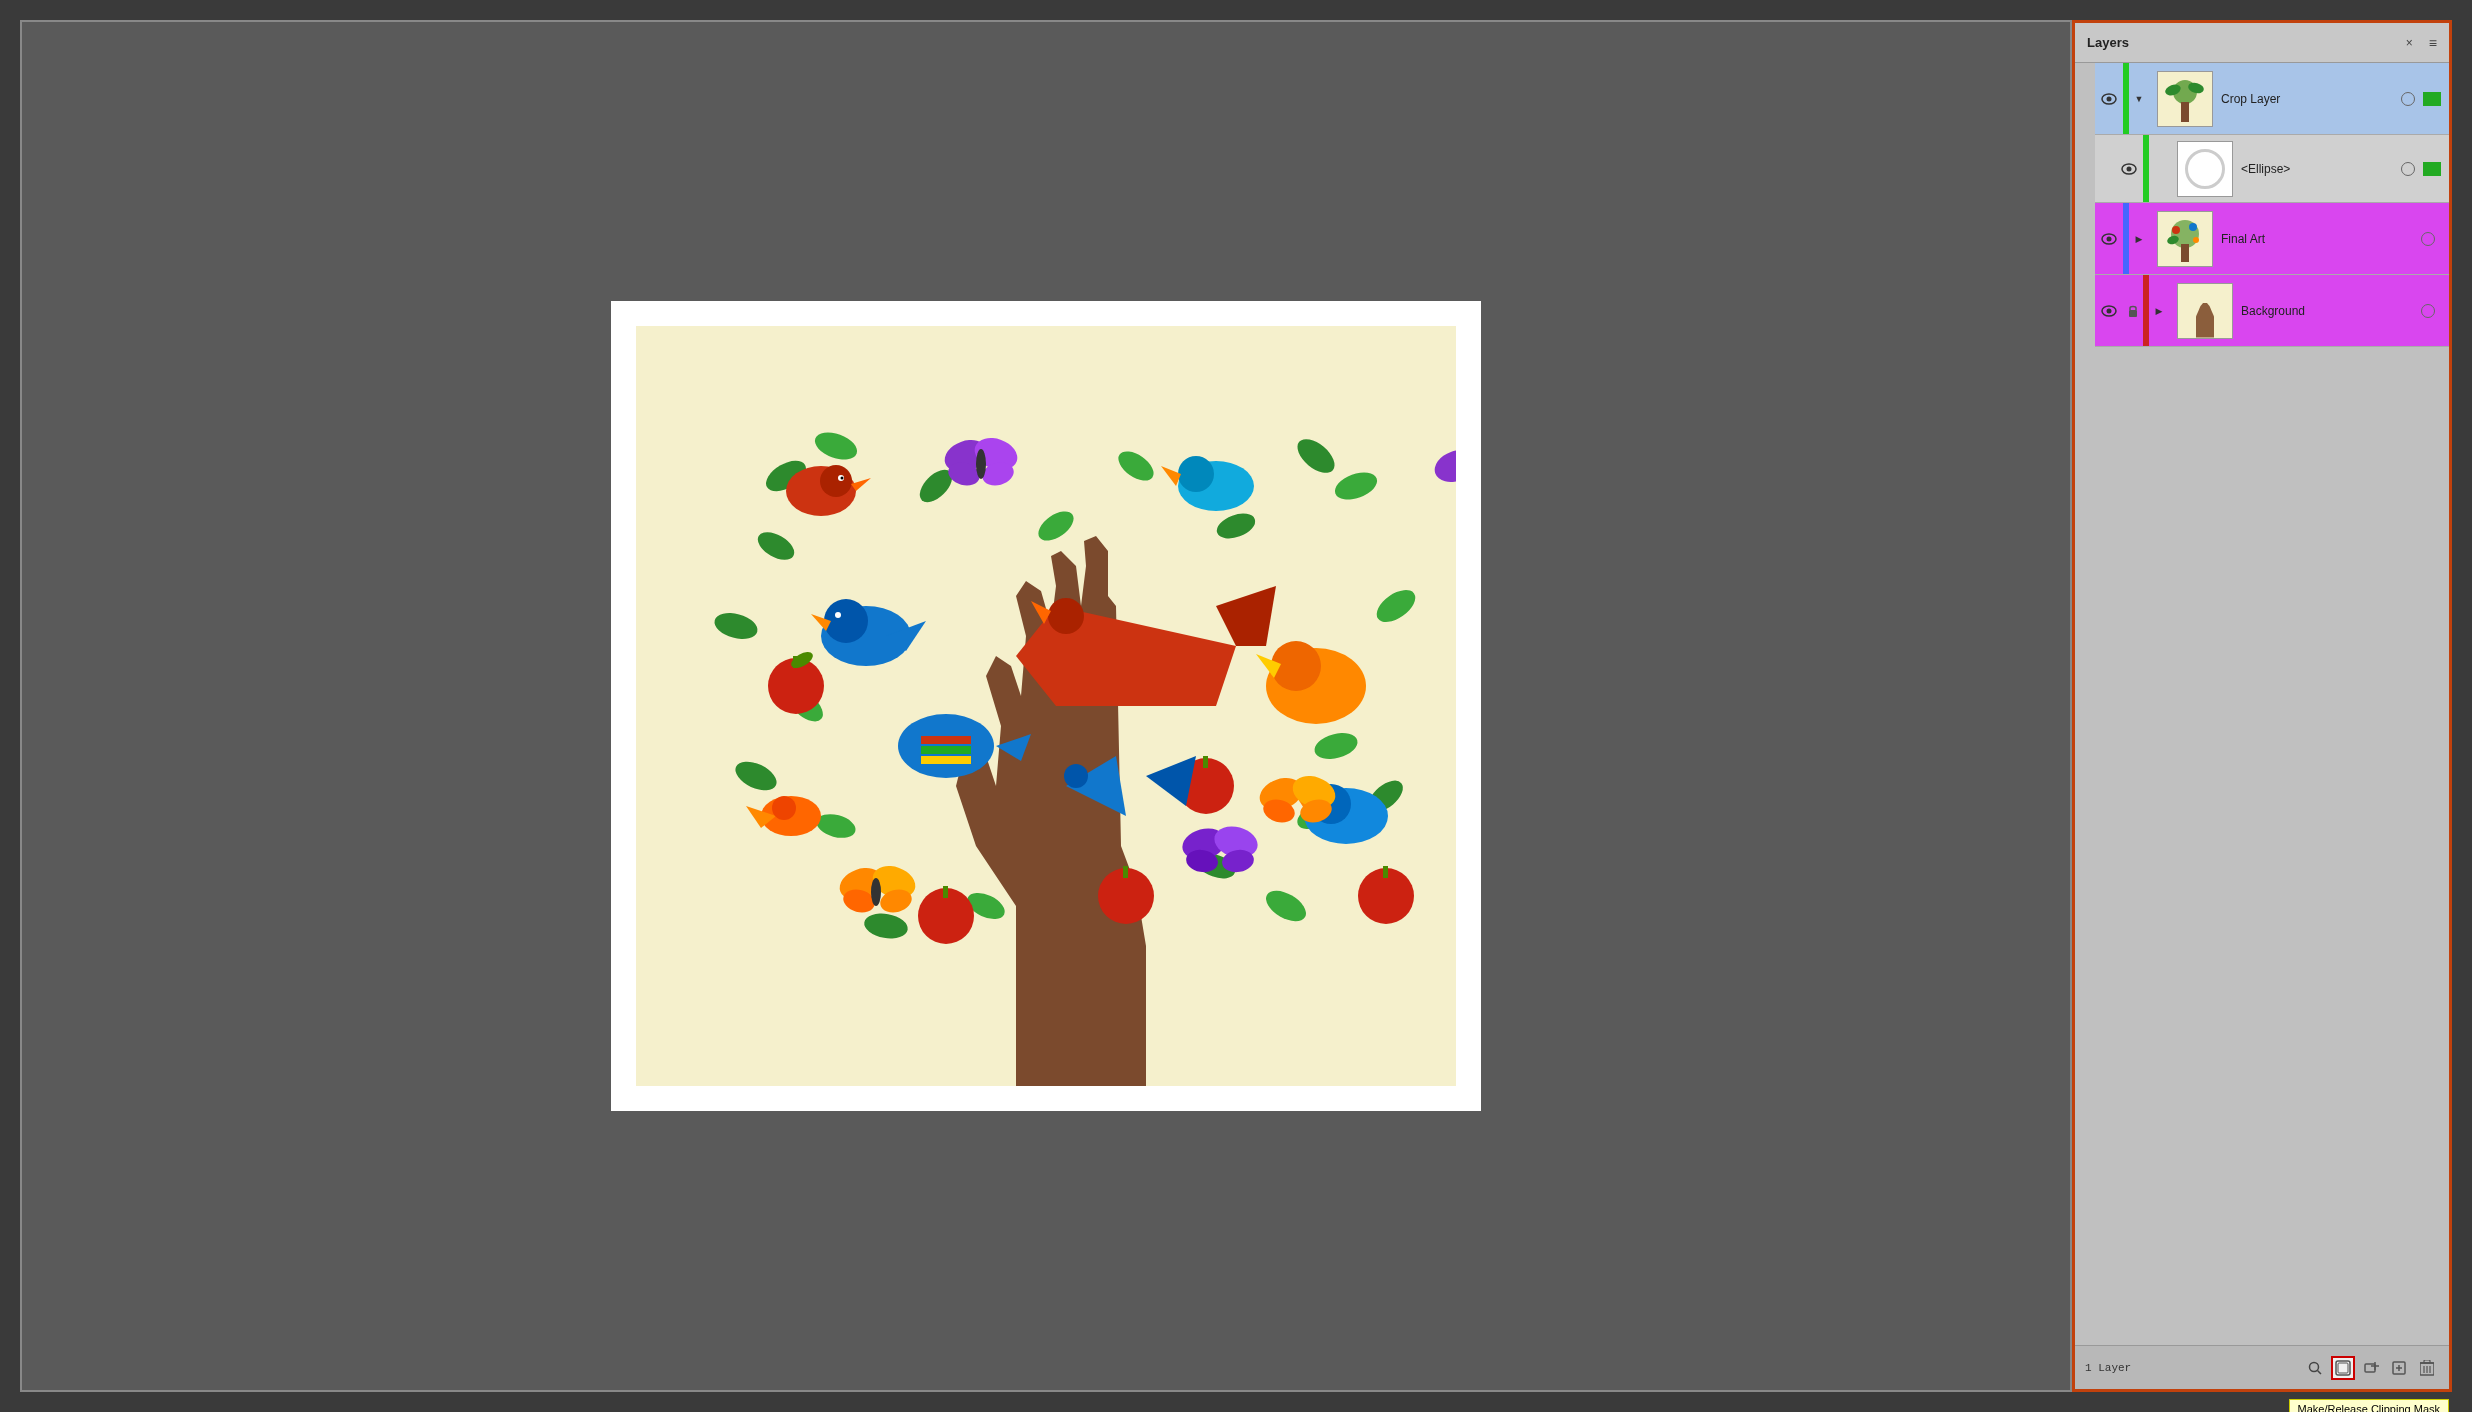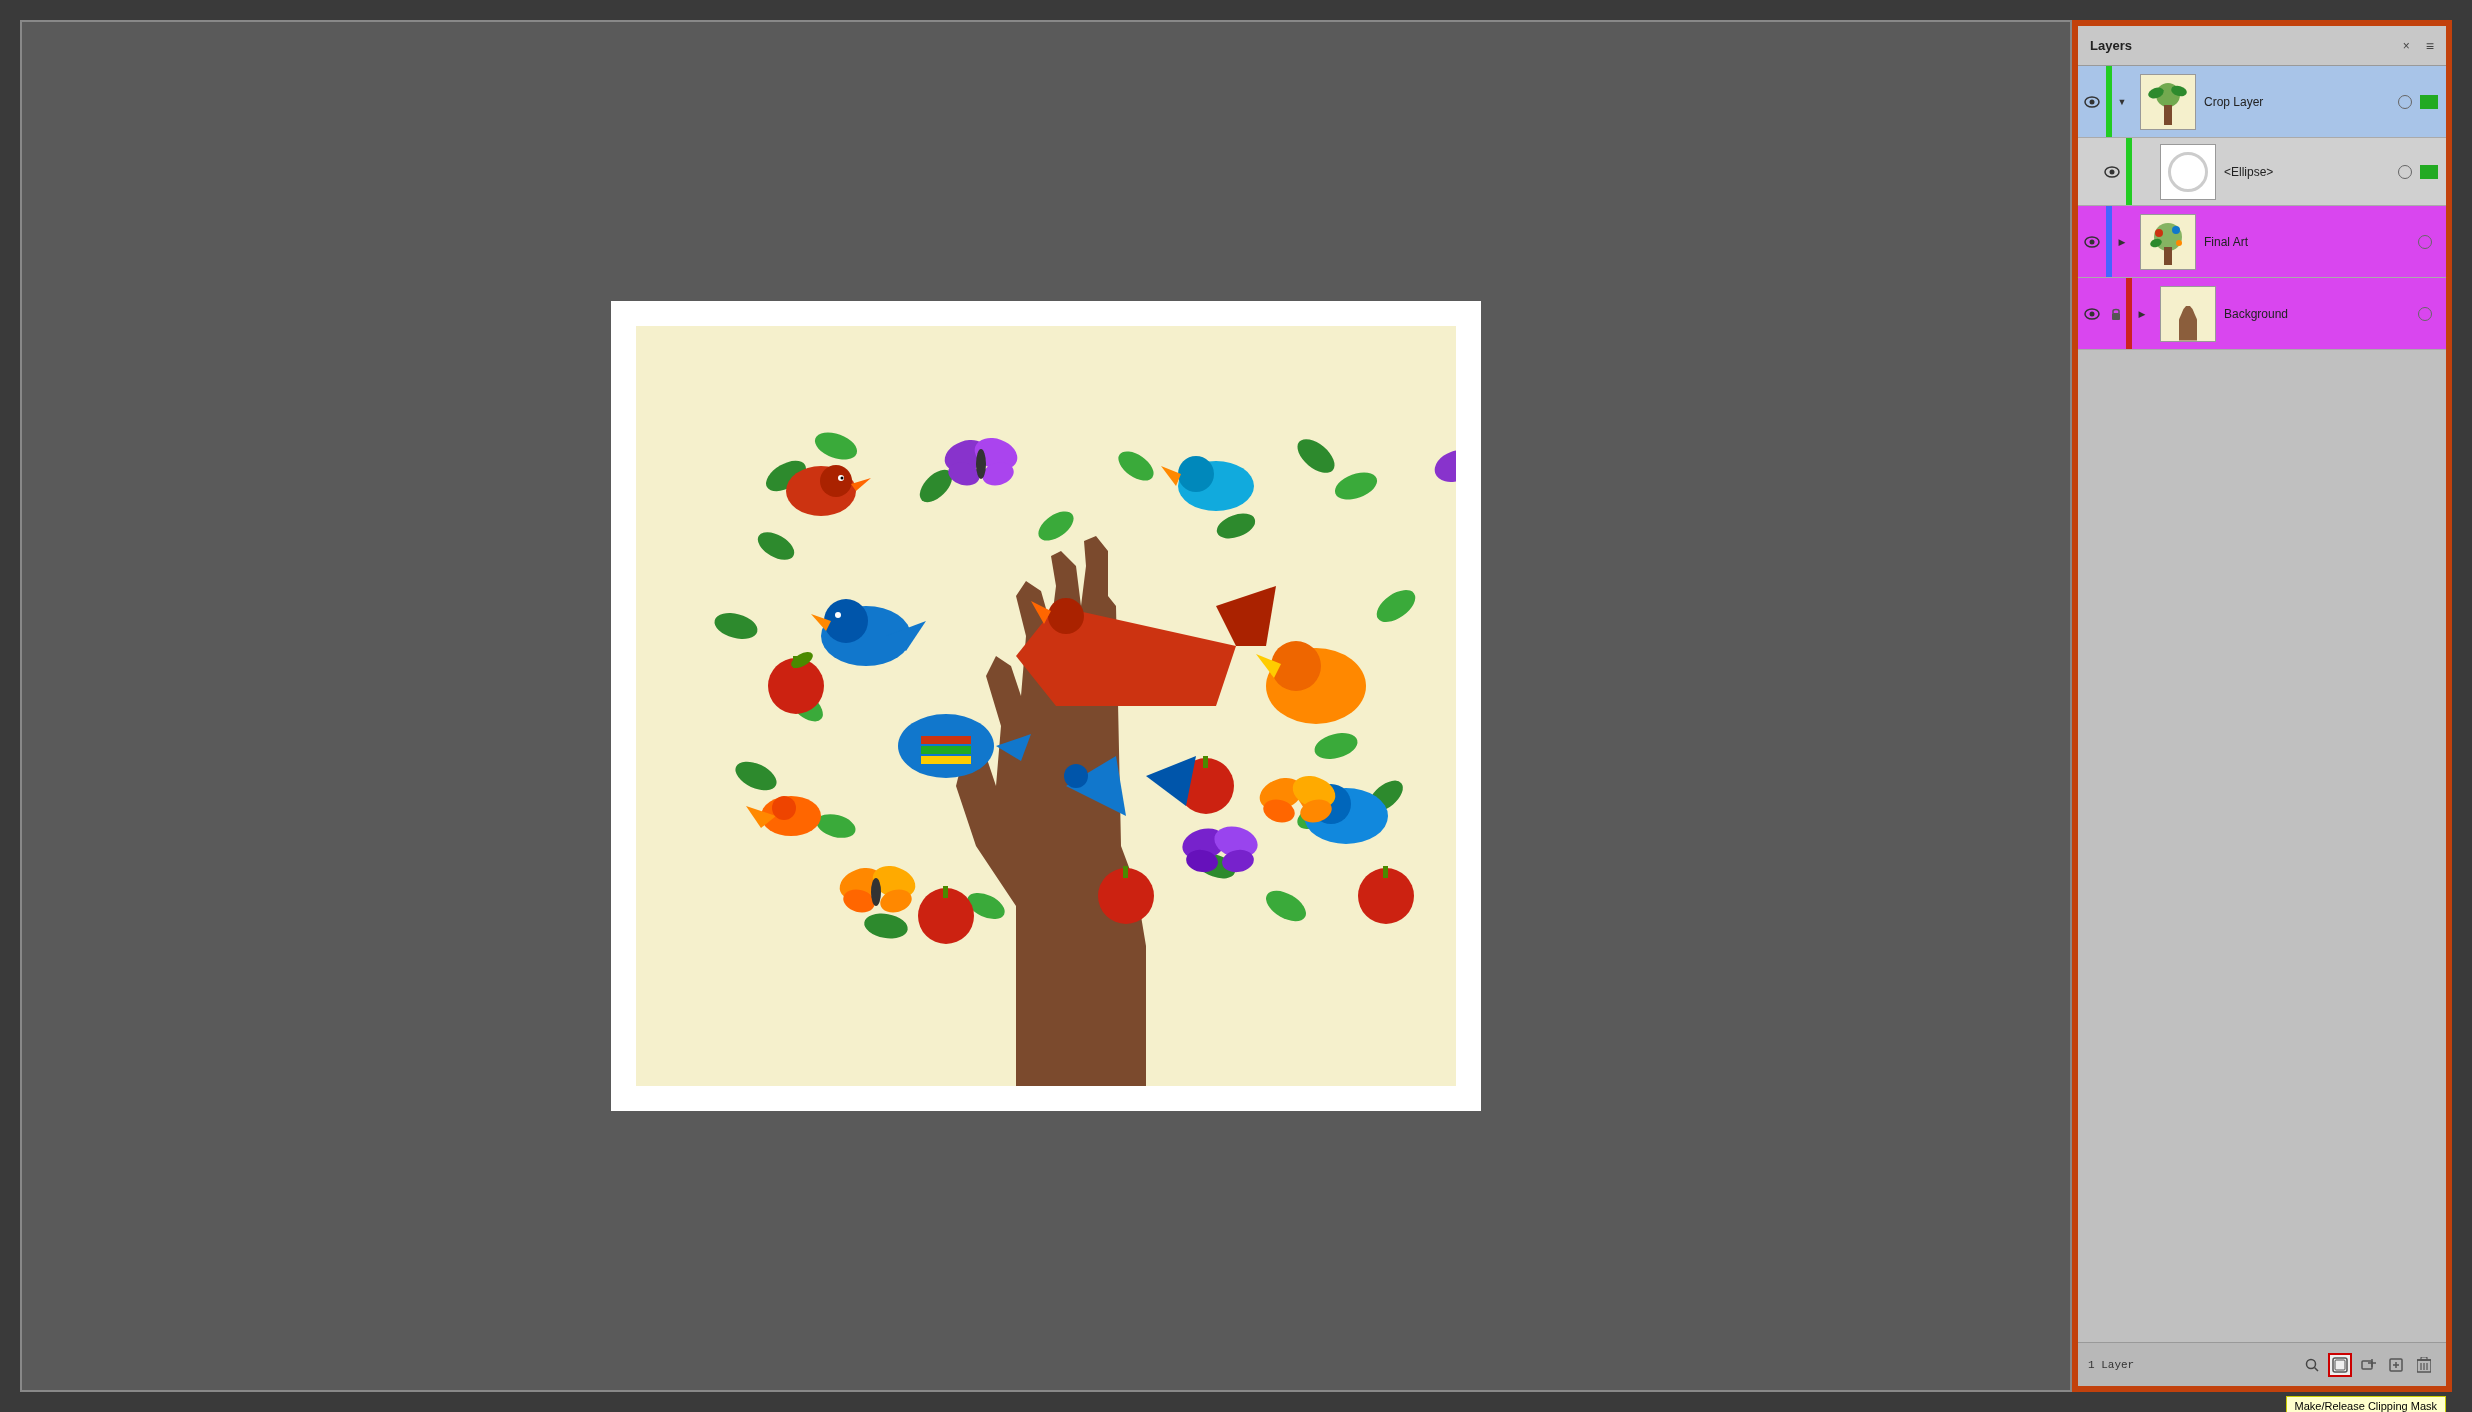--- a/index.html
+++ b/index.html
@@ -94,21 +94,21 @@
       height: 100%;
     }
 
     
     .layers-panel {
       width: 380px;
       height: 100%;
       background: #b0b0b0;
       display: flex;
       flex-direction: column;
-      border: 6px solid #c2410c;
+      border: 3px solid #c2410c;
       flex-shrink: 0;
     }
     .layers-header {
       background: #c8c8c8;
       padding: 8px 12px;
       display: flex;
       align-items: center;
       justify-content: space-between;
       border-bottom: 1px solid #999;
       min-height: 40px;
@@ -138,20 +138,21 @@
       display: flex;
       align-items: center;
       gap: 8px;
     }
 
     
     .layers-list {
       flex: 1;
       overflow-y: auto;
       background: #c0c0c0;
+      padding-left: 20px;
     }
     .layer-row {
       display: flex;
       align-items: center;
       height: 72px;
       border-bottom: 1px solid #aaa;
       cursor: pointer;
       position: relative;
     }
     .layer-row.selected {

